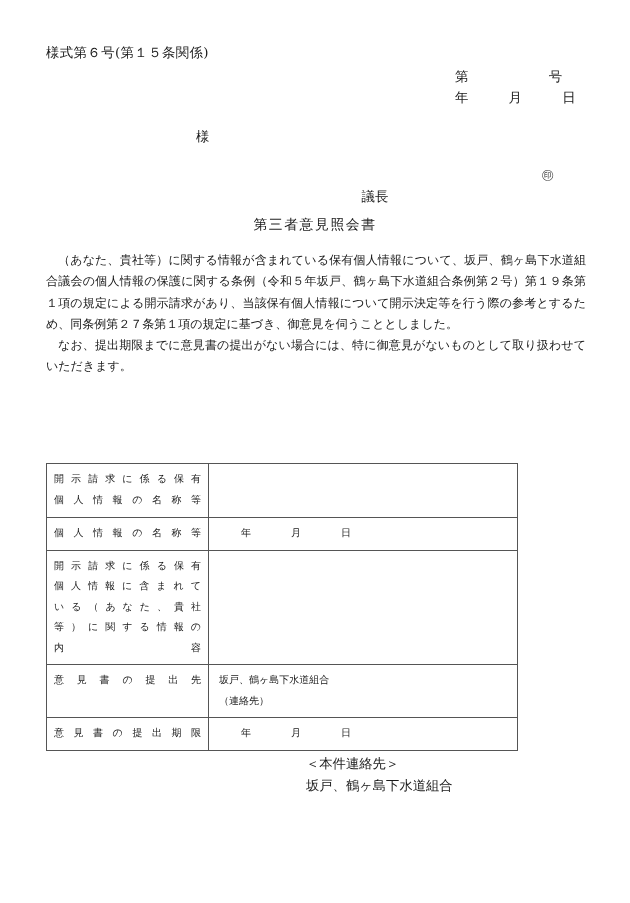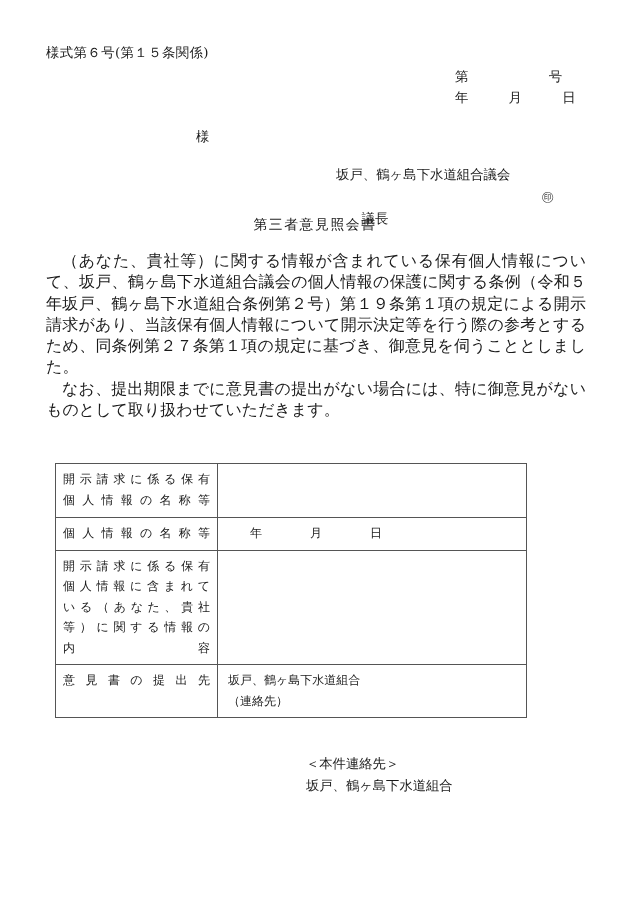--- a/index.html
+++ b/index.html
@@ -81,40 +81,40 @@
     text-align: center;
     font-size: 13.8px;
     letter-spacing: 1.6px;
   }
 
   
   .body-text {
     left: 46px;
     top: 250px;
     width: 540px;
-    font-size: 16px;
+    font-size: 12px;
     line-height: 21.3px;
     text-align: justify;
     text-justify: inter-character;
   }
   .body-text p {
     margin: 0;
     text-indent: 1em;
     text-align: justify;
     text-justify: inter-character;
   }
 
   
   .tbl {
     position: absolute;
-    left: 55px;
+    left: 46px;
     top: 463px;
     width: 472px;
     border-collapse: collapse;
-    font-size: 12px;
+    font-size: 10px;
   }
   .tbl td {
     border: 1px solid #555;
     padding: 0;
     vertical-align: top;
   }
   .tbl td.lbl {
     width: 147px;
     padding: 5px 7px 6px 7px;
     line-height: 20.5px;
@@ -157,21 +157,20 @@
   <div class="block form-no ln">様式第６号(第１５条関係)</div>
 
   <div class="block docmeta">
     <div class="row">第　　　　　　号</div>
     <div class="row">年　　　月　　　日</div>
   </div>
 
   <div class="block addressee ln">様</div>
 
   <div class="block issuer">
-    <div class="ln">坂戸、鶴ヶ島下水道組合議会</div>
     <div class="seal-row">
       <span>議長</span>
       <span class="seal">㊞</span>
     </div>
   </div>
 
   <div class="block doc-title ln">第三者意見照会書</div>
 
   <div class="block body-text" id="body-text">
       <p>（あなた、貴社等）に関する情報が含まれている保有個人情報について、坂戸、鶴ヶ島下水道組合議会の個人情報の保護に関する条例（令和５年坂戸、鶴ヶ島下水道組合条例第２号）第１９条第１項の規定による開示請求があり、当該保有個人情報について開示決定等を行う際の参考とするため、同条例第２７条第１項の規定に基づき、御意見を伺うこととしました。</p>
@@ -207,20 +206,28 @@
         </tr>
         <tr class="row-h4">
           <td class="lbl">
             <span class="just">意見書の提出先</span>
           </td>
           <td class="val">
             <span class="plain">坂戸、鶴ヶ島下水道組合</span>
             <span class="plain">（連絡先）</span>
           </td>
         </tr>
+        <tr class="row-h5">
+          <td class="lbl">
+            <span class="just">意見書の提出期限</span>
+          </td>
+          <td class="val">
+            <span class="dateline" style="display: block;">年　　　　月　　　　日</span>
+          </td>
+        </tr>
       </tbody>
   </table>
 
   <div class="block contact">
     <span class="ln">＜本件連絡先＞</span>
     <span class="ln">坂戸、鶴ヶ島下水道組合</span>
   </div>
 
 </div>
 

